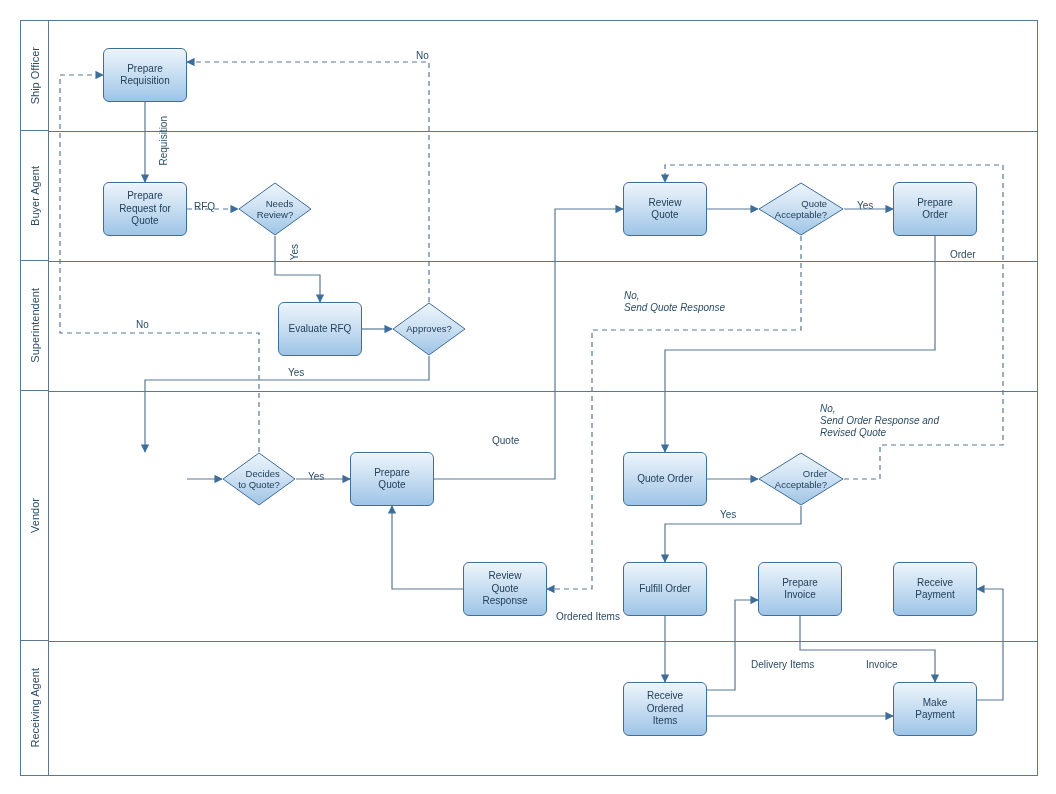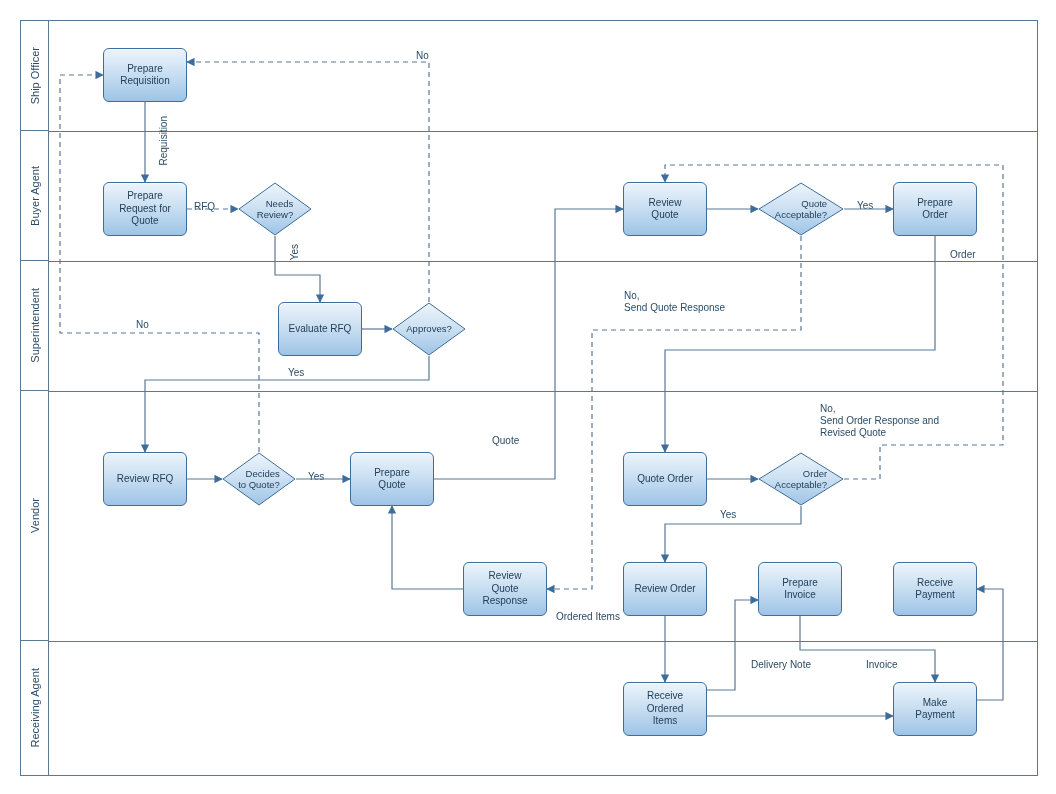--- a/index.html
+++ b/index.html
@@ -86,21 +86,21 @@
     line-height: 1.2;
     padding: 0 8px;
   }
   .edge-label {
     position: absolute;
     font-size: 10px;
     color: #2b4c66;
     white-space: nowrap;
     line-height: 1.2;
   }
-  .edge-label.multi { white-space: normal; width: 160px; }
+  .edge-label.multi { white-space: normal; width: 160px; font-style: italic; }
   .vlabel {
     position: absolute;
     font-size: 10px;
     color: #2b4c66;
     writing-mode: vertical-rl;
     transform: rotate(180deg);
   }
   svg.edges {
     position: absolute;
     left: 0; top: 0;
@@ -176,21 +176,20 @@
             <stop offset="0%" stop-color="#ecf4fb"></stop>
             <stop offset="45%" stop-color="#cfe2f3"></stop>
             <stop offset="100%" stop-color="#9ec4e6"></stop>
           </linearGradient>
         </defs>
         <polygon points="37,1 73,27 37,53 1,27" fill="url(#gd3)" stroke="#3f6d99"></polygon>
       </svg>
     <div class="dlabel">Approves?</div>
   </div>
 
-  <div class="node" style="left:103px; top:452px">Review RFQ</div>
   <div class="diamond" style="left:222px; top:452px">
     <svg width="74" height="54">
         <defs>
           <linearGradient id="gd4" x1="0" y1="0" x2="0" y2="1">
             <stop offset="0%" stop-color="#ecf4fb"></stop>
             <stop offset="45%" stop-color="#cfe2f3"></stop>
             <stop offset="100%" stop-color="#9ec4e6"></stop>
           </linearGradient>
         </defs>
         <polygon points="37,1 73,27 37,53 1,27" fill="url(#gd4)" stroke="#3f6d99"></polygon>
@@ -207,42 +206,42 @@
             <stop offset="45%" stop-color="#cfe2f3"></stop>
             <stop offset="100%" stop-color="#9ec4e6"></stop>
           </linearGradient>
         </defs>
         <polygon points="43,1 85,27 43,53 1,27" fill="url(#gd5)" stroke="#3f6d99"></polygon>
       </svg>
     <div class="dlabel">Order<br>Acceptable?</div>
   </div>
 
   <div class="node" style="left:463px; top:562px">Review<br>Quote<br>Response</div>
-  <div class="node" style="left:623px; top:562px">Review Order</div>
+  <div class="node" style="left:623px; top:562px">Fulfill Order</div>
   <div class="node" style="left:758px; top:562px">Prepare<br>Invoice</div>
   <div class="node" style="left:893px; top:562px">Receive<br>Payment</div>
 
   <div class="node" style="left:623px; top:682px">Receive<br>Ordered<br>Items</div>
   <div class="node" style="left:893px; top:682px">Make<br>Payment</div>
 
   <div class="vlabel" style="top:116px; left:158px">Requisition</div>
   <div class="edge-label" style="top:201px; left:194px">RFQ</div>
   <div class="vlabel" style="top:244px; left:289px">Yes</div>
   <div class="edge-label" style="top:319px; left:136px">No</div>
   <div class="edge-label" style="top:367px; left:288px">Yes</div>
   <div class="edge-label" style="top:50px; left:416px">No</div>
   <div class="edge-label" style="top:471px; left:308px">Yes</div>
   <div class="edge-label" style="top:435px; left:492px">Quote</div>
   <div class="edge-label" style="top:200px; left:857px">Yes</div>
   <div class="edge-label multi" style="top:290px; left:624px">No,<br>Send Quote Response</div>
   <div class="edge-label" style="top:249px; left:950px">Order</div>
   <div class="edge-label" style="top:509px; left:720px">Yes</div>
   <div class="edge-label multi" style="top:403px; left:820px">No,<br>Send Order Response and<br>Revised Quote</div>
   <div class="edge-label" style="top:611px; left:556px">Ordered Items</div>
-  <div class="edge-label" style="top:659px; left:751px">Delivery Note</div>
+  <div class="edge-label" style="top:659px; left:751px">Delivery Items</div>
   <div class="edge-label" style="top:659px; left:866px">Invoice</div>
 
   <svg class="edges">
     <defs>
       <marker id="arrow" viewBox="0 0 10 10" refX="9" refY="5" markerWidth="7" markerHeight="7" orient="auto-start-reverse">
         <path d="M 0 0 L 10 5 L 0 10 z" fill="#3f6d99"></path>
       </marker>
     </defs>
     <g stroke="#5b7893" stroke-width="1.2" fill="none">
 

